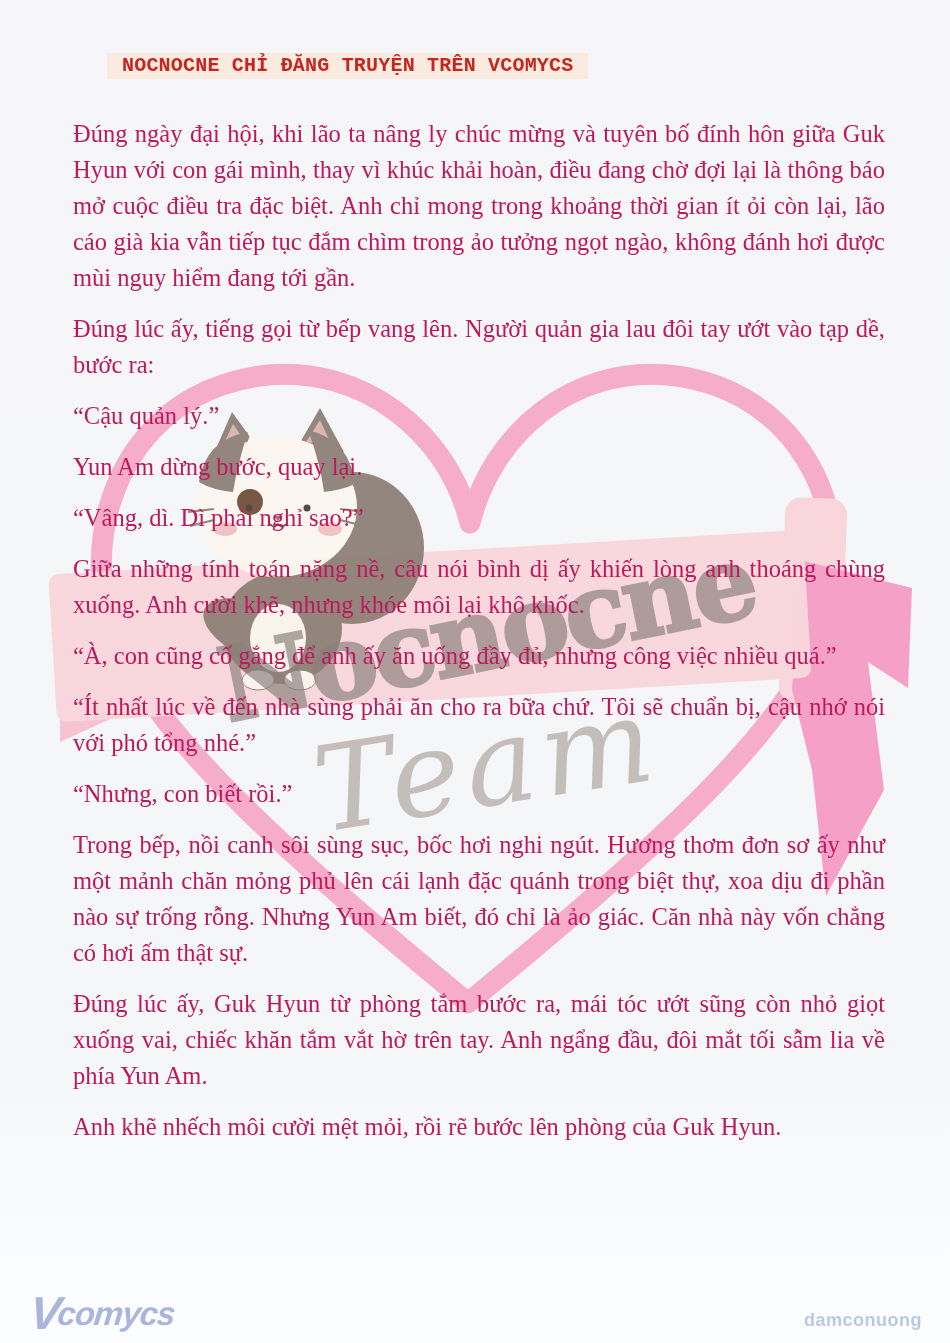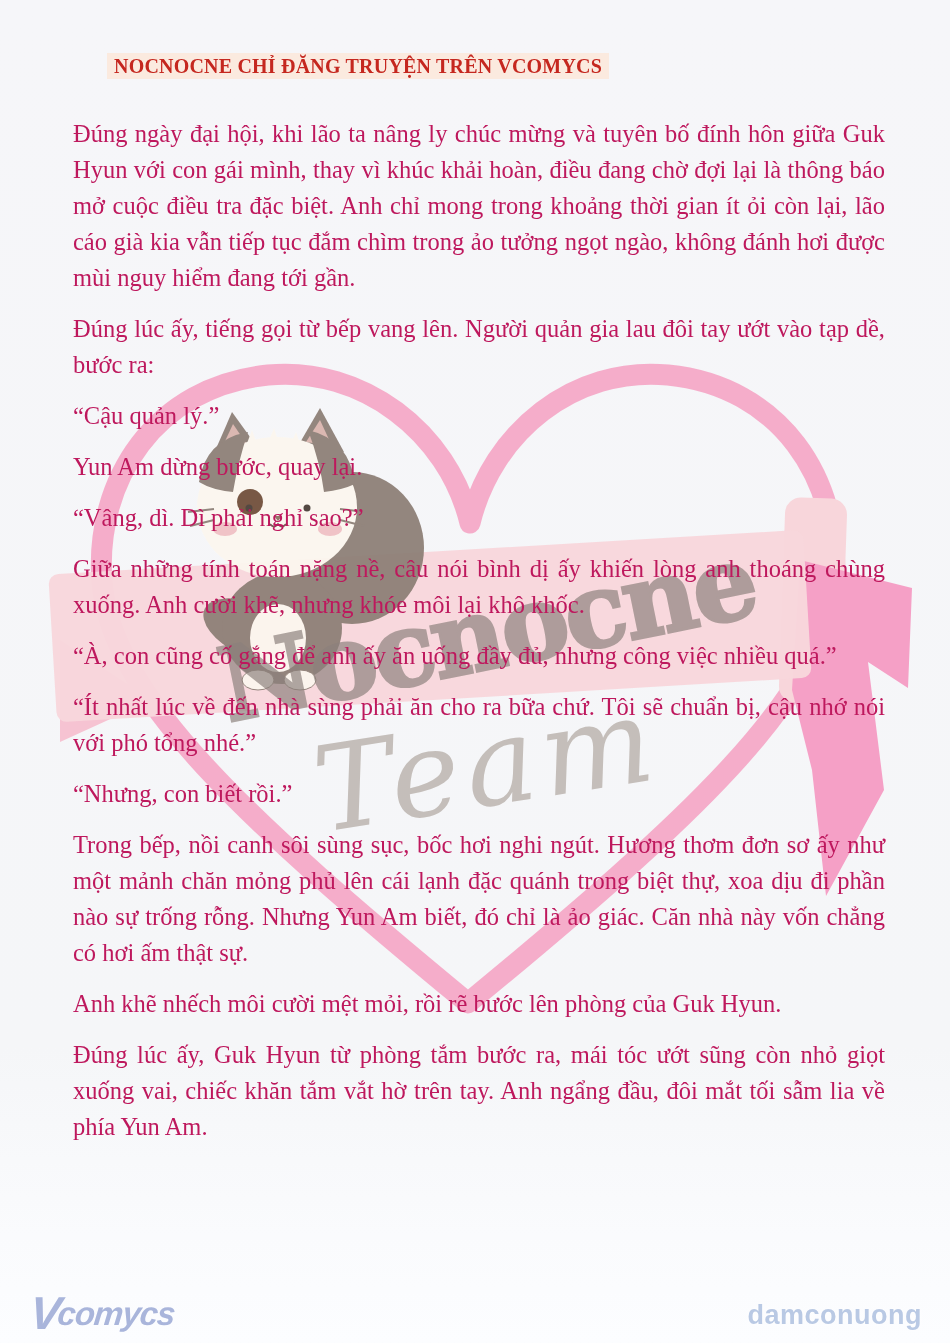--- a/index.html
+++ b/index.html
@@ -13,22 +13,23 @@
   .watermark{position:absolute;inset:0;z-index:0;pointer-events:none;}
   .content{position:absolute;left:73px;top:0;width:812px;z-index:2;}
   .notice{
     display:inline-block;
     margin:53px 0 37px 34px;
     background:#fbeadf;
     color:#c5271f;
     font-weight:bold;
     font-size:20px;
     line-height:26px;
-    padding:0 7px;
+    padding:0 15px;
     letter-spacing:.2px;
+    font-family:Liberation Mono, monospace;
   }
   .body-text p{
     margin:0 0 15px 0;
     font-size:24.5px;
     line-height:36px;
     color:#be185d;
     text-align:justify;
   }
   .footer{position:absolute;left:0;right:0;bottom:0;height:80px;z-index:3;}
   .vcomycs{
@@ -36,21 +37,21 @@
     font-family:"Liberation Sans","DejaVu Sans",sans-serif;
     font-style:italic;font-weight:bold;
     font-size:33px;letter-spacing:-1px;
     color:#a9b5db;
     transform:skewX(-6deg);
   }
   .vcomycs .cap{font-size:46px;line-height:0;vertical-align:-4px;margin-right:-2px;}
   .damconuong{
     position:absolute;right:28px;bottom:12px;
     font-family:"Liberation Sans","DejaVu Sans",sans-serif;
-    font-weight:bold;font-size:27px;letter-spacing:.5px;
+    font-weight:bold;font-size:18px;letter-spacing:.5px;
     color:#b9c9e4;
     text-shadow:0 0 6px #ffffff,0 0 2px #ffffff;
   }
 </style>
 </head>
 <body>
 
 <div class="page">
 
   <svg class="watermark" width="950" height="1343" viewBox="0 0 950 1343" xmlns="http://www.w3.org/2000/svg">
@@ -108,22 +109,22 @@
       <p>Đúng ngày đại hội, khi lão ta nâng ly chúc mừng và tuyên bố đính hôn giữa Guk Hyun với con gái mình, thay vì khúc khải hoàn, điều đang chờ đợi lại là thông báo mở cuộc điều tra đặc biệt. Anh chỉ mong trong khoảng thời gian ít ỏi còn lại, lão cáo già kia vẫn tiếp tục đắm chìm trong ảo tưởng ngọt ngào, không đánh hơi được mùi nguy hiểm đang tới gần.</p>
       <p>Đúng lúc ấy, tiếng gọi từ bếp vang lên. Người quản gia lau đôi tay ướt vào tạp dề, bước ra:</p>
       <p>“Cậu quản lý.”</p>
       <p>Yun Am dừng bước, quay lại.</p>
       <p>“Vâng, dì. Dì phải nghỉ sao?”</p>
       <p>Giữa những tính toán nặng nề, câu nói bình dị ấy khiến lòng anh thoáng chùng xuống. Anh cười khẽ, nhưng khóe môi lại khô khốc.</p>
       <p>“À, con cũng cố gắng để anh ấy ăn uống đầy đủ, nhưng công việc nhiều quá.”</p>
       <p>“Ít nhất lúc về đến nhà sùng phải ăn cho ra bữa chứ. Tôi sẽ chuẩn bị, cậu nhớ nói với phó tổng nhé.”</p>
       <p>“Nhưng, con biết rồi.”</p>
       <p>Trong bếp, nồi canh sôi sùng sục, bốc hơi nghi ngút. Hương thơm đơn sơ ấy như một mảnh chăn mỏng phủ lên cái lạnh đặc quánh trong biệt thự, xoa dịu đi phần nào sự trống rỗng. Nhưng Yun Am biết, đó chỉ là ảo giác. Căn nhà này vốn chẳng có hơi ấm thật sự.</p>
+      <p>Đúng lúc ấy, Guk Hyun từ phòng tắm bước ra, mái tóc ướt sũng còn nhỏ giọt xuống vai, chiếc khăn tắm vắt hờ trên tay. Anh ngẩng đầu, đôi mắt tối sẫm lia về phía Yun Am.</p>
       <p>Anh khẽ nhếch môi cười mệt mỏi, rồi rẽ bước lên phòng của Guk Hyun.</p>
-      <p>Đúng lúc ấy, Guk Hyun từ phòng tắm bước ra, mái tóc ướt sũng còn nhỏ giọt xuống vai, chiếc khăn tắm vắt hờ trên tay. Anh ngẩng đầu, đôi mắt tối sẫm lia về phía Yun Am.</p>
     </div>
   </div>
 
   <div class="footer">
     <div class="vcomycs"><span class="cap">V</span><span>comycs</span></div>
     <div class="damconuong">damconuong</div>
   </div>
 
 </div>
 

